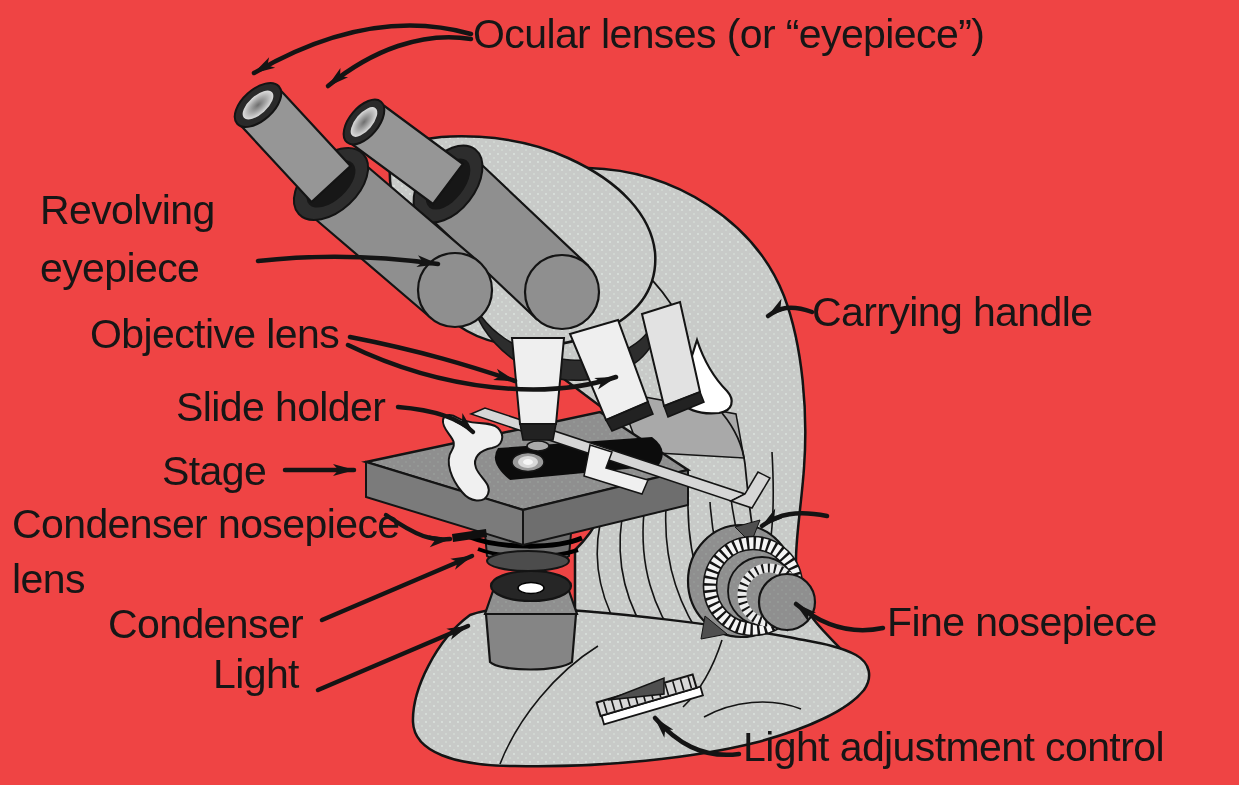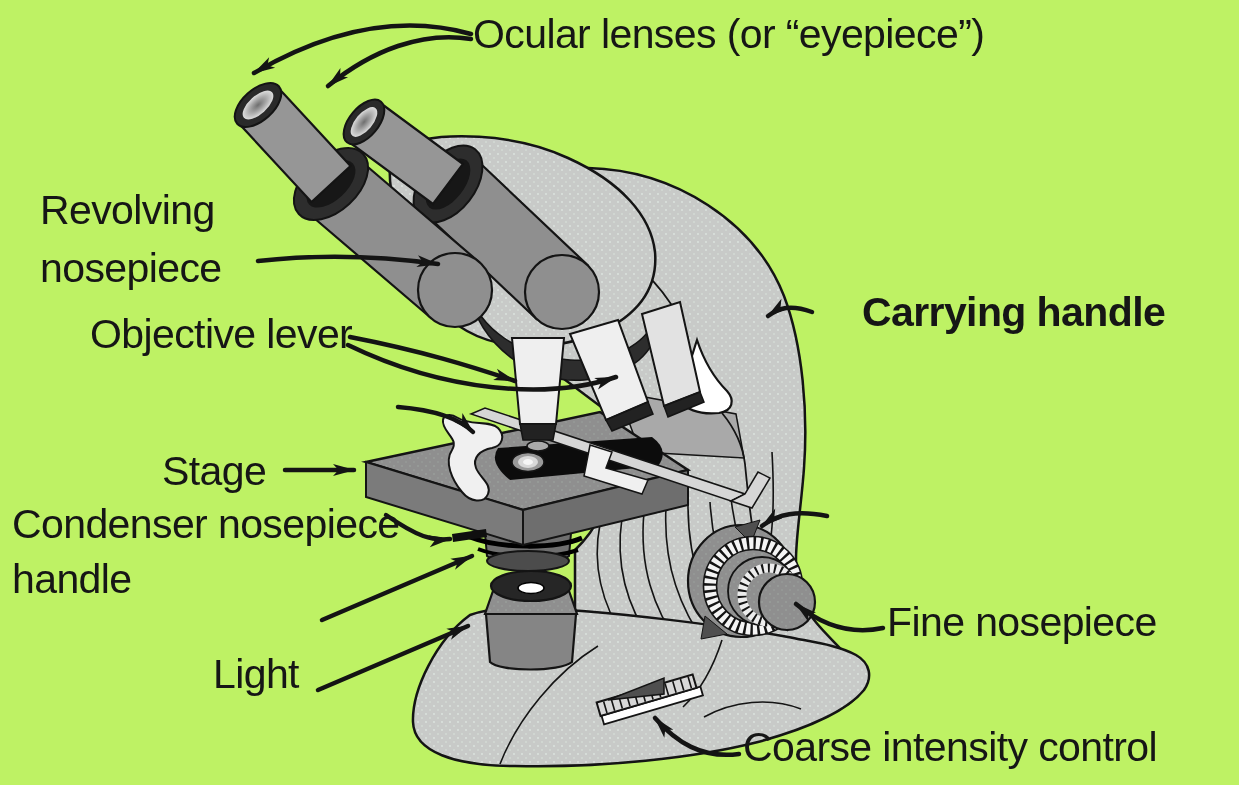--- a/index.html
+++ b/index.html
@@ -1,16 +1,16 @@
 <!DOCTYPE html>
 <html><head>
 <meta charset="utf-8">
 <style>
   html,body{margin:0;padding:0;background:#ffffff;}
-  #canvas{position:relative;width:1239px;height:785px;background:#bef264;overflow:hidden;
+  #canvas{position:relative;width:1239px;height:785px;background:#ef4444;overflow:hidden;
           font-family:"Liberation Sans", sans-serif;color:#161616;}
   #art{position:absolute;left:0;top:0;}
   .lbl{position:absolute;font-size:41px;line-height:1.12;white-space:nowrap;
        letter-spacing:-0.6px;color:#161616;}
   .lbl .ln{white-space:nowrap;}
   .center{text-align:left;}
 </style>
 </head>
 <body>
 
@@ -195,36 +195,38 @@
       <path d="M 827,516 C 797,510 778,514 762,526" marker-end="url(#ah)"></path>
       <path d="M 883,628 C 846,636 818,622 796,604" marker-end="url(#ah)"></path>
       <path d="M 739,754 C 702,759 676,742 655,718" marker-end="url(#ah)"></path>
     </g>
   </svg>
 
   <div class="lbl" style="left:473px;top:12px;">Ocular lenses (or “eyepiece”)</div>
 
   <div class="lbl center" style="left:40px;top:181px;width:212px;line-height:58px;">
     <div class="ln">Revolving</div>
-    <div class="ln">nosepiece</div>
+    <div class="ln">eyepiece</div>
   </div>
 
-  <div class="lbl" style="left:90px;top:312px;">Objective lever</div>
-
+  <div class="lbl" style="left:90px;top:312px;">Objective lens</div>
+
+  <div class="lbl" style="left:176px;top:385px;">Slide holder</div>
 
   <div class="lbl" style="left:162px;top:449px;">Stage</div>
 
   <div class="lbl" style="left:12px;top:497px;line-height:55px;">
     <div class="ln">Condenser nosepiece</div>
-    <div class="ln">handle</div>
+    <div class="ln">lens</div>
   </div>
 
+  <div class="lbl" style="left:108px;top:602px;">Condenser</div>
 
   <div class="lbl" style="left:213px;top:652px;">Light</div>
 
-  <div class="lbl" style="left:862px;top:290px;font-weight:bold;">Carrying handle</div>
+  <div class="lbl" style="left:812px;top:290px;">Carrying handle</div>
 
 
   <div class="lbl" style="left:887px;top:600px;">Fine nosepiece</div>
 
-  <div class="lbl" style="left:743px;top:725px;">Coarse intensity control</div>
+  <div class="lbl" style="left:743px;top:725px;">Light adjustment control</div>
 
 </div>
 
 </body></html>

